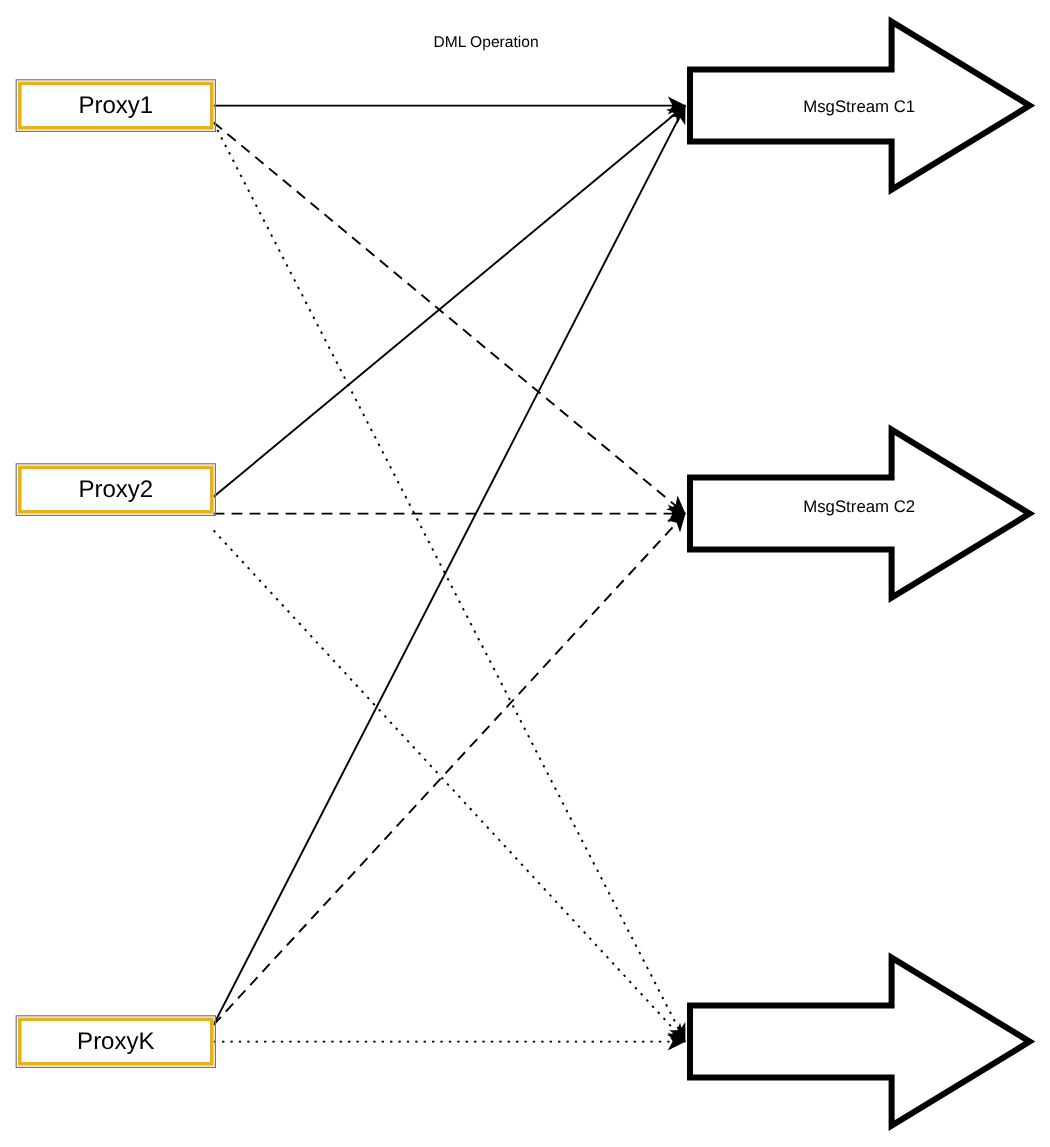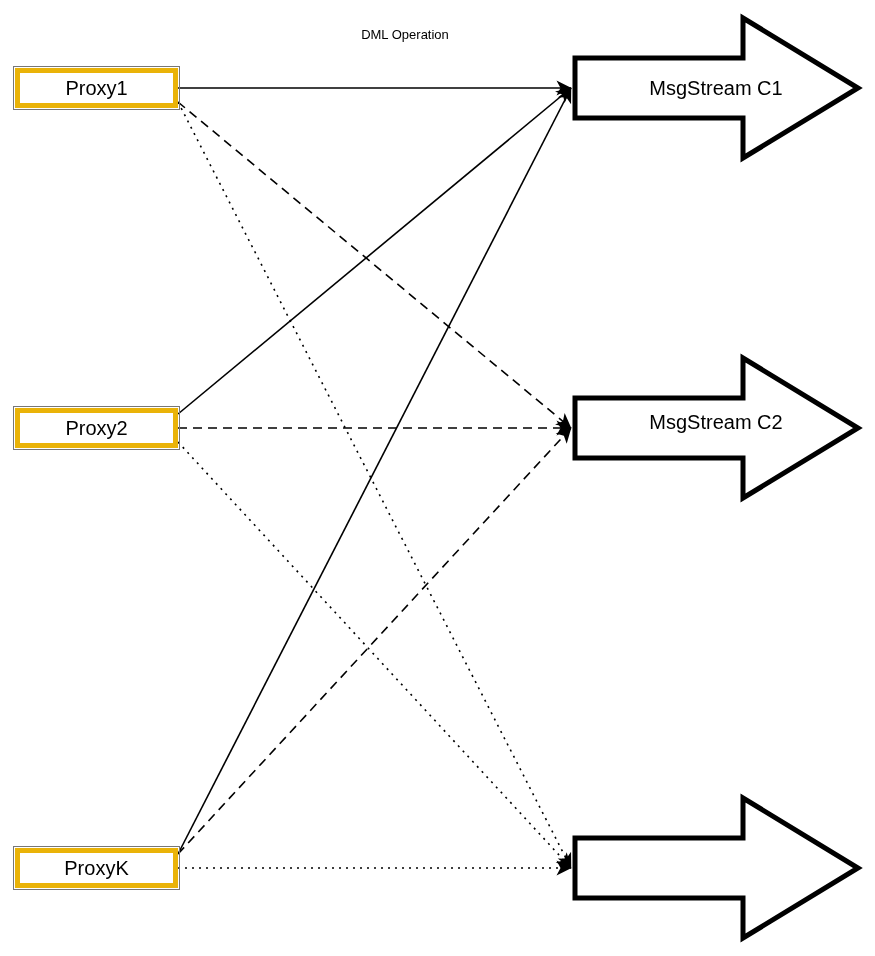--- a/index.html
+++ b/index.html
@@ -21,41 +21,41 @@
     left: 0;
     top: 0;
   }
   .proxy-node {
     position: absolute;
     left: 15px;
     width: 163px;
     height: 40px;
     box-sizing: border-box;
     background: #ffffff;
-    border: 5px solid #eab308;
+    border: 3px solid #eab308;
     outline: 1px solid #777777;
     outline-offset: 1px;
     display: flex;
     align-items: center;
     justify-content: center;
   }
   .proxy-node span {
     font-size: 20px;
     line-height: 20px;
     white-space: nowrap;
   }
   .stream-label {
     position: absolute;
     left: 576px;
     width: 280px;
     height: 26px;
     display: flex;
     align-items: center;
     justify-content: center;
-    font-size: 20px;
+    font-size: 14px;
     white-space: nowrap;
     pointer-events: none;
     text-align: right;
   }
   .dml-label {
     position: absolute;
     left: 300px;
     top: 24px;
     width: 210px;
     text-align: center;
@@ -94,21 +94,21 @@
         <line x1="178" y1="442" x2="571" y2="868" stroke="#000000" stroke-width="1.6" stroke-dasharray="2,5" marker-end="url(#ah)"></line>
         <line x1="178" y1="854" x2="571" y2="88" stroke="#000000" stroke-width="1.6" marker-end="url(#ah)"></line>
         <line x1="178" y1="854" x2="571" y2="428" stroke="#000000" stroke-width="1.6" stroke-dasharray="9,6" marker-end="url(#ah)"></line>
         <line x1="178" y1="868" x2="571" y2="868" stroke="#000000" stroke-width="1.6" stroke-dasharray="2,5" marker-end="url(#ah)"></line>
       </g>
   </svg>
 
   <div class="proxy-node" style="top:68px">
     <span>Proxy1</span>
   </div>
-  <div class="proxy-node" style="top:408px">
+  <div class="proxy-node" style="top:388px">
     <span>Proxy2</span>
   </div>
   <div class="proxy-node" style="top:848px">
     <span>ProxyK</span>
   </div>
 
   <div class="stream-label" style="top:75px">MsgStream C1</div>
   <div class="stream-label" style="top:409px">MsgStream C2</div>
 
   <div class="dml-label">

